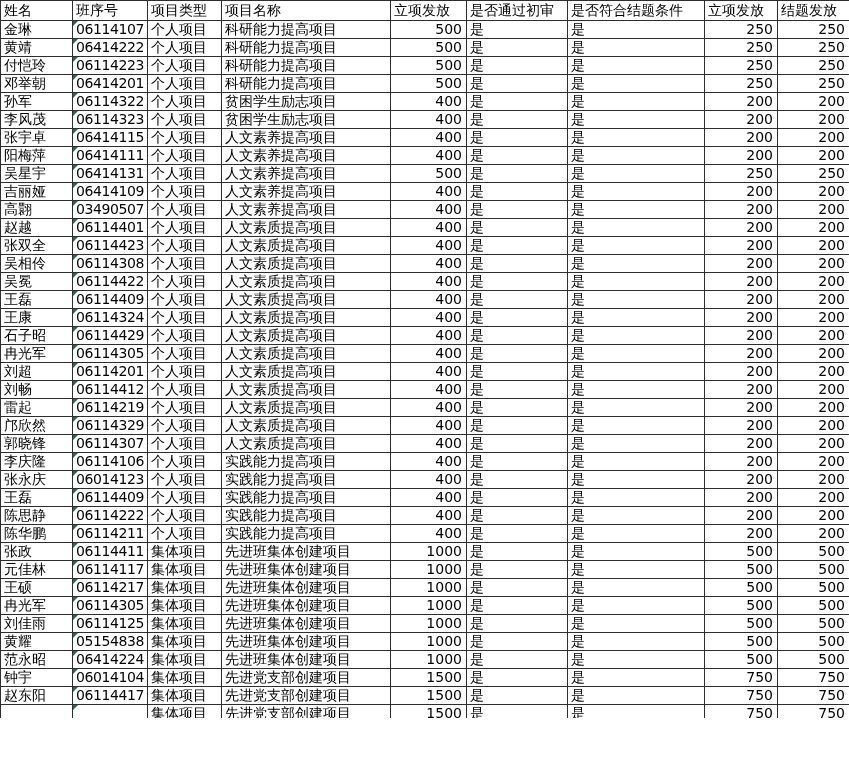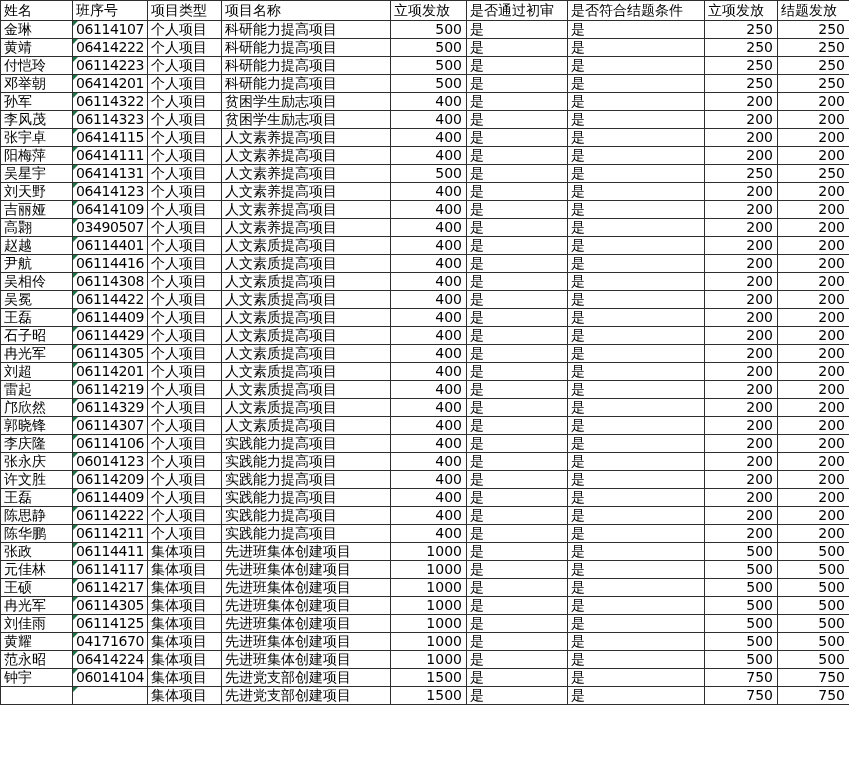--- a/index.html
+++ b/index.html
@@ -152,31 +152,20 @@
           <td class="id-cell"><span>06414131</span><i class="flag-tri" style="border-top-color: rgb(30, 113, 69);"></i></td>
           <td><span>个人项目</span></td>
           <td><span>人文素养提高项目</span></td>
           <td class="align-right"><span>500</span></td>
           <td><span>是</span></td>
           <td><span>是</span></td>
           <td class="align-right"><span>250</span></td>
           <td class="align-right"><span>250</span></td>
         </tr>
         <tr>
-          <td><span>刘天野</span></td>
-          <td class="id-cell"><span>06414123</span><i class="flag-tri" style="border-top-color: rgb(30, 113, 69);"></i></td>
-          <td><span>个人项目</span></td>
-          <td><span>人文素养提高项目</span></td>
-          <td class="align-right"><span>400</span></td>
-          <td><span>是</span></td>
-          <td><span>是</span></td>
-          <td class="align-right"><span>200</span></td>
-          <td class="align-right"><span>200</span></td>
-        </tr>
-        <tr>
           <td><span>吉丽娅</span></td>
           <td class="id-cell"><span>06414109</span><i class="flag-tri" style="border-top-color: rgb(30, 113, 69);"></i></td>
           <td><span>个人项目</span></td>
           <td><span>人文素养提高项目</span></td>
           <td class="align-right"><span>400</span></td>
           <td><span>是</span></td>
           <td><span>是</span></td>
           <td class="align-right"><span>200</span></td>
           <td class="align-right"><span>200</span></td>
         </tr>
@@ -196,22 +185,22 @@
           <td class="id-cell"><span>06114401</span><i class="flag-tri" style="border-top-color: rgb(30, 113, 69);"></i></td>
           <td><span>个人项目</span></td>
           <td><span>人文素质提高项目</span></td>
           <td class="align-right"><span>400</span></td>
           <td><span>是</span></td>
           <td><span>是</span></td>
           <td class="align-right"><span>200</span></td>
           <td class="align-right"><span>200</span></td>
         </tr>
         <tr>
-          <td><span>尹航</span></td>
-          <td class="id-cell"><span>06114416</span><i class="flag-tri" style="border-top-color: rgb(30, 113, 69);"></i></td>
+          <td><span>张双全</span></td>
+          <td class="id-cell"><span>06114423</span><i class="flag-tri" style="border-top-color: rgb(30, 113, 69);"></i></td>
           <td><span>个人项目</span></td>
           <td><span>人文素质提高项目</span></td>
           <td class="align-right"><span>400</span></td>
           <td><span>是</span></td>
           <td><span>是</span></td>
           <td class="align-right"><span>200</span></td>
           <td class="align-right"><span>200</span></td>
         </tr>
         <tr>
           <td><span>吴相伶</span></td>
@@ -240,20 +229,31 @@
           <td class="id-cell"><span>06114409</span><i class="flag-tri" style="border-top-color: rgb(30, 113, 69);"></i></td>
           <td><span>个人项目</span></td>
           <td><span>人文素质提高项目</span></td>
           <td class="align-right"><span>400</span></td>
           <td><span>是</span></td>
           <td><span>是</span></td>
           <td class="align-right"><span>200</span></td>
           <td class="align-right"><span>200</span></td>
         </tr>
         <tr>
+          <td><span>王康</span></td>
+          <td class="id-cell"><span>06114324</span><i class="flag-tri" style="border-top-color: rgb(30, 113, 69);"></i></td>
+          <td><span>个人项目</span></td>
+          <td><span>人文素质提高项目</span></td>
+          <td class="align-right"><span>400</span></td>
+          <td><span>是</span></td>
+          <td><span>是</span></td>
+          <td class="align-right"><span>200</span></td>
+          <td class="align-right"><span>200</span></td>
+        </tr>
+        <tr>
           <td><span>石子昭</span></td>
           <td class="id-cell"><span>06114429</span><i class="flag-tri" style="border-top-color: rgb(30, 113, 69);"></i></td>
           <td><span>个人项目</span></td>
           <td><span>人文素质提高项目</span></td>
           <td class="align-right"><span>400</span></td>
           <td><span>是</span></td>
           <td><span>是</span></td>
           <td class="align-right"><span>200</span></td>
           <td class="align-right"><span>200</span></td>
         </tr>
@@ -273,20 +273,31 @@
           <td class="id-cell"><span>06114201</span><i class="flag-tri" style="border-top-color: rgb(30, 113, 69);"></i></td>
           <td><span>个人项目</span></td>
           <td><span>人文素质提高项目</span></td>
           <td class="align-right"><span>400</span></td>
           <td><span>是</span></td>
           <td><span>是</span></td>
           <td class="align-right"><span>200</span></td>
           <td class="align-right"><span>200</span></td>
         </tr>
         <tr>
+          <td><span>刘畅</span></td>
+          <td class="id-cell"><span>06114412</span><i class="flag-tri" style="border-top-color: rgb(30, 113, 69);"></i></td>
+          <td><span>个人项目</span></td>
+          <td><span>人文素质提高项目</span></td>
+          <td class="align-right"><span>400</span></td>
+          <td><span>是</span></td>
+          <td><span>是</span></td>
+          <td class="align-right"><span>200</span></td>
+          <td class="align-right"><span>200</span></td>
+        </tr>
+        <tr>
           <td><span>雷起</span></td>
           <td class="id-cell"><span>06114219</span><i class="flag-tri" style="border-top-color: rgb(30, 113, 69);"></i></td>
           <td><span>个人项目</span></td>
           <td><span>人文素质提高项目</span></td>
           <td class="align-right"><span>400</span></td>
           <td><span>是</span></td>
           <td><span>是</span></td>
           <td class="align-right"><span>200</span></td>
           <td class="align-right"><span>200</span></td>
         </tr>
@@ -328,31 +339,20 @@
           <td class="id-cell"><span>06014123</span><i class="flag-tri" style="border-top-color: rgb(30, 113, 69);"></i></td>
           <td><span>个人项目</span></td>
           <td><span>实践能力提高项目</span></td>
           <td class="align-right"><span>400</span></td>
           <td><span>是</span></td>
           <td><span>是</span></td>
           <td class="align-right"><span>200</span></td>
           <td class="align-right"><span>200</span></td>
         </tr>
         <tr>
-          <td><span>许文胜</span></td>
-          <td class="id-cell"><span>06114209</span><i class="flag-tri" style="border-top-color: rgb(30, 113, 69);"></i></td>
-          <td><span>个人项目</span></td>
-          <td><span>实践能力提高项目</span></td>
-          <td class="align-right"><span>400</span></td>
-          <td><span>是</span></td>
-          <td><span>是</span></td>
-          <td class="align-right"><span>200</span></td>
-          <td class="align-right"><span>200</span></td>
-        </tr>
-        <tr>
           <td><span>王磊</span></td>
           <td class="id-cell"><span>06114409</span><i class="flag-tri" style="border-top-color: rgb(30, 113, 69);"></i></td>
           <td><span>个人项目</span></td>
           <td><span>实践能力提高项目</span></td>
           <td class="align-right"><span>400</span></td>
           <td><span>是</span></td>
           <td><span>是</span></td>
           <td class="align-right"><span>200</span></td>
           <td class="align-right"><span>200</span></td>
         </tr>
@@ -428,21 +428,21 @@
           <td><span>集体项目</span></td>
           <td><span>先进班集体创建项目</span></td>
           <td class="align-right"><span>1000</span></td>
           <td><span>是</span></td>
           <td><span>是</span></td>
           <td class="align-right"><span>500</span></td>
           <td class="align-right"><span>500</span></td>
         </tr>
         <tr>
           <td><span>黄耀</span></td>
-          <td class="id-cell"><span>04171670</span><i class="flag-tri" style="border-top-color: rgb(30, 113, 69);"></i></td>
+          <td class="id-cell"><span>05154838</span><i class="flag-tri" style="border-top-color: rgb(30, 113, 69);"></i></td>
           <td><span>集体项目</span></td>
           <td><span>先进班集体创建项目</span></td>
           <td class="align-right"><span>1000</span></td>
           <td><span>是</span></td>
           <td><span>是</span></td>
           <td class="align-right"><span>500</span></td>
           <td class="align-right"><span>500</span></td>
         </tr>
         <tr>
           <td><span>范永昭</span></td>
@@ -451,20 +451,31 @@
           <td><span>先进班集体创建项目</span></td>
           <td class="align-right"><span>1000</span></td>
           <td><span>是</span></td>
           <td><span>是</span></td>
           <td class="align-right"><span>500</span></td>
           <td class="align-right"><span>500</span></td>
         </tr>
         <tr>
           <td><span>钟宇</span></td>
           <td class="id-cell"><span>06014104</span><i class="flag-tri" style="border-top-color: rgb(30, 113, 69);"></i></td>
+          <td><span>集体项目</span></td>
+          <td><span>先进党支部创建项目</span></td>
+          <td class="align-right"><span>1500</span></td>
+          <td><span>是</span></td>
+          <td><span>是</span></td>
+          <td class="align-right"><span>750</span></td>
+          <td class="align-right"><span>750</span></td>
+        </tr>
+        <tr>
+          <td><span>赵东阳</span></td>
+          <td class="id-cell"><span>06114417</span><i class="flag-tri" style="border-top-color: rgb(30, 113, 69);"></i></td>
           <td><span>集体项目</span></td>
           <td><span>先进党支部创建项目</span></td>
           <td class="align-right"><span>1500</span></td>
           <td><span>是</span></td>
           <td><span>是</span></td>
           <td class="align-right"><span>750</span></td>
           <td class="align-right"><span>750</span></td>
         </tr>
         <tr>
           <td><span></span></td>

